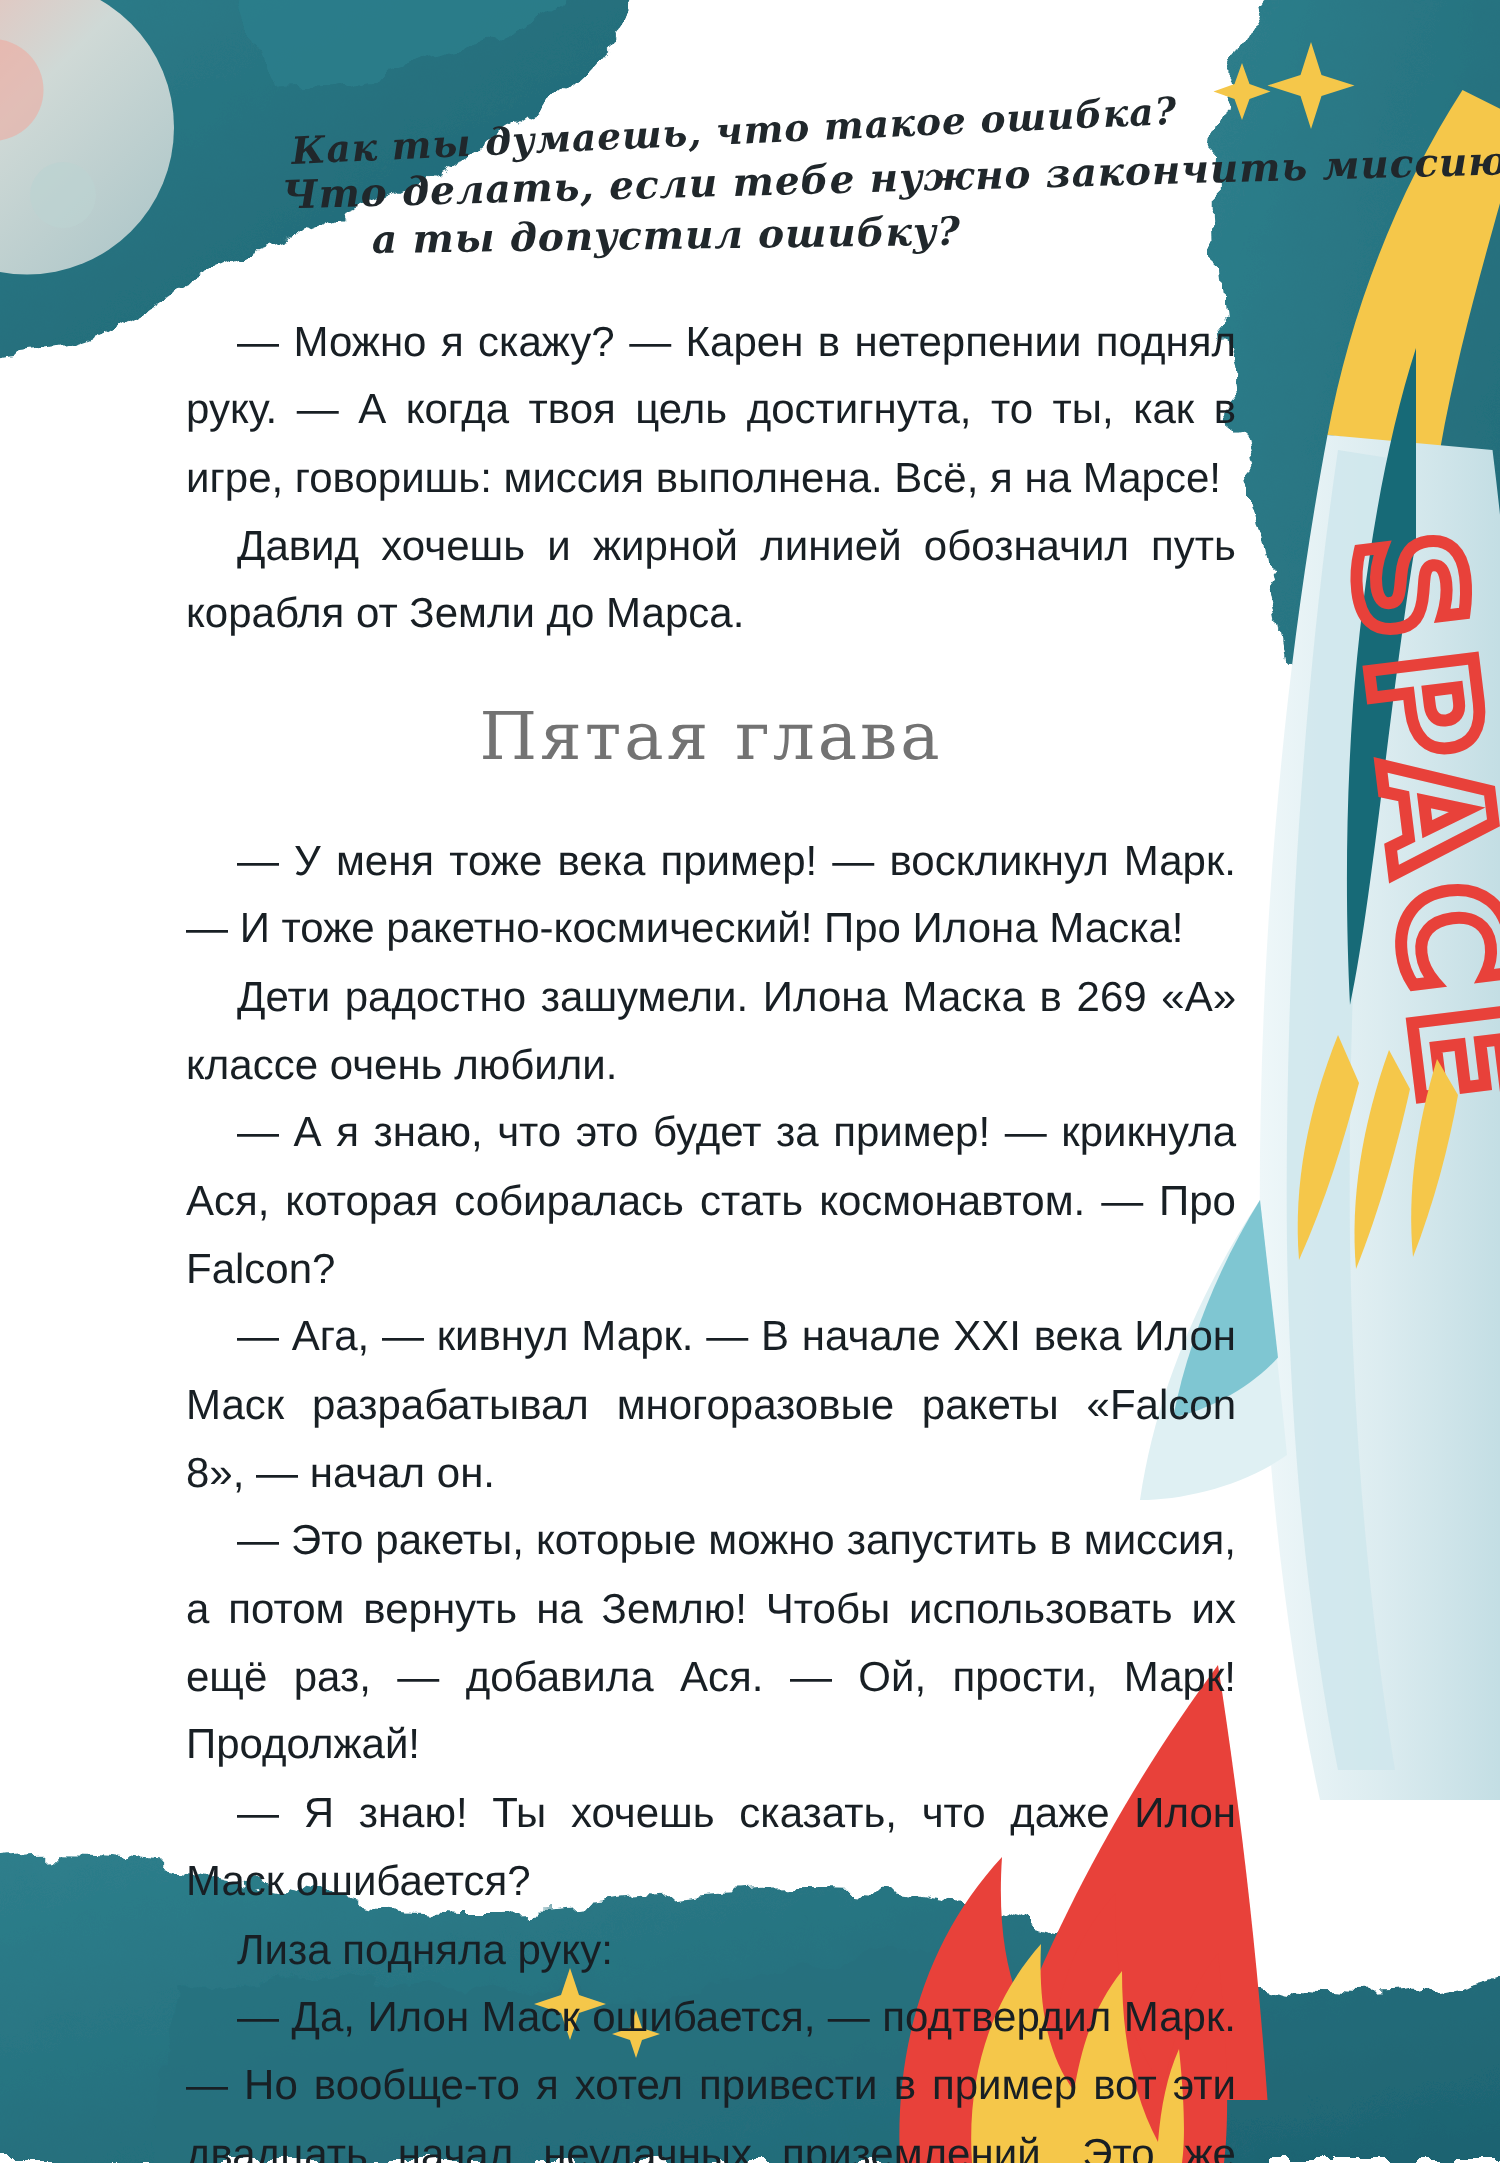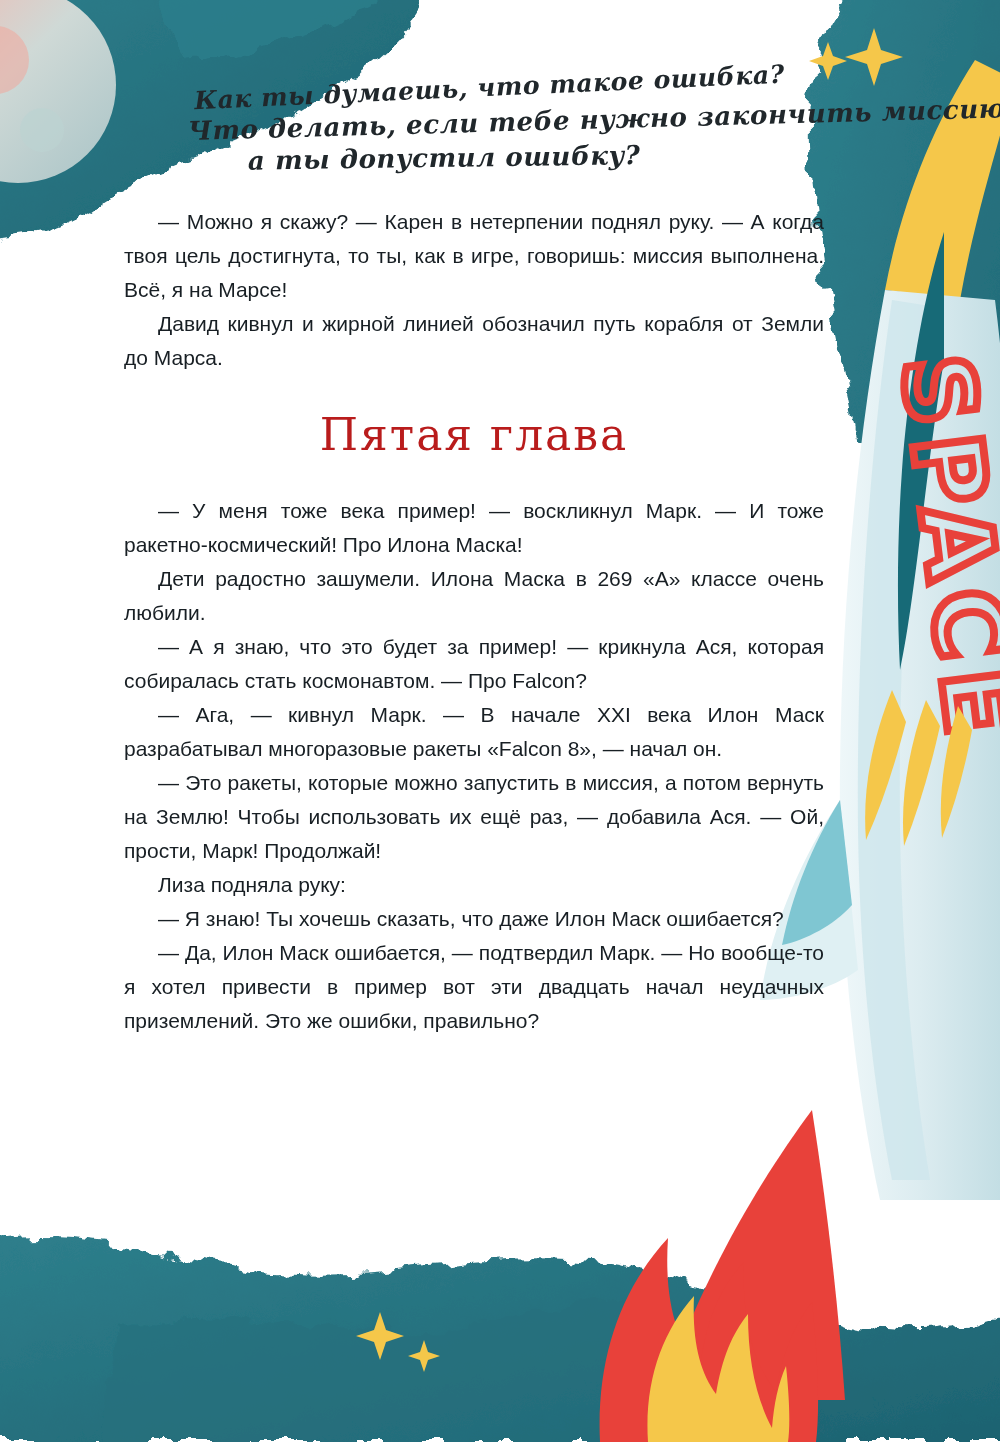--- a/index.html
+++ b/index.html
@@ -50,37 +50,37 @@
 
   
   .text-col {
     position: absolute;
     left: 124px;
     top: 205px;
     width: 700px;
   }
   .para {
     font-family: "Liberation Sans", sans-serif;
-    font-size: 21px;
+    font-size: 28px;
     line-height: 1.62;
     color: #181f24;
     margin: 0 0 0 0;
     text-align: justify;
     text-justify: inter-word;
     -webkit-hyphens: manual;
     hyphens: manual;
   }
   .para.indent { text-indent: 34px; }
   .para + .para { margin-top: 0; }
 
   .chapter-title {
     font-family: "DejaVu Serif", serif;
     font-size: 44px;
     letter-spacing: 2px;
-    color: #b91c1c;
+    color: #737373;
     text-align: center;
     margin: 34px 0 34px 0;
     font-weight: 400;
     text-transform: none;
   }
 </style>
 </head>
 <body>
 
 <div class="page">
@@ -176,27 +176,27 @@
 
   <div class="handwriting">
     <div class="hw-line l1">Как ты думаешь, что такое ошибка?</div>
     <div class="hw-line l2">Что делать, если тебе нужно закончить миссию,</div>
     <div class="hw-line l3">а ты допустил ошибку?</div>
   </div>
 
   <div class="text-col">
 
     <p class="para indent">— Можно я скажу? — Карен в нетерпении поднял руку. — А когда твоя цель достигнута, то ты, как в игре, говоришь: миссия выполнена. Всё, я на Марсе!</p>
-    <p class="para indent">Давид кивнул и жирной линией обозначил путь корабля от Земли до Марса.</p>
+    <p class="para indent">Давид хочешь и жирной линией обозначил путь корабля от Земли до Марса.</p>
 
     <h2 class="chapter-title">Пятая глава</h2>
 
     <p class="para indent">— У меня тоже века пример! — воскликнул Марк. — И тоже ракетно-космический! Про Илона Маска!</p>
     <p class="para indent">Дети радостно зашумели. Илона Маска в 269 «А» классе очень любили.</p>
     <p class="para indent">— А я знаю, что это будет за пример! — крикнула Ася, которая собиралась стать космонавтом. — Про Falcon?</p>
     <p class="para indent">— Ага, — кивнул Марк. — В начале XXI века Илон Маск разрабатывал многоразовые ракеты «Falcon 8», — начал он.</p>
     <p class="para indent">— Это ракеты, которые можно запустить в миссия, а потом вернуть на Землю! Чтобы использовать их ещё раз, — добавила Ася. — Ой, прости, Марк! Продолжай!</p>
+    <p class="para indent">— Я знаю! Ты хочешь сказать, что даже Илон Маск ошибается?</p>
     <p class="para indent">Лиза подняла руку:</p>
-    <p class="para indent">— Я знаю! Ты хочешь сказать, что даже Илон Маск ошибается?</p>
     <p class="para indent">— Да, Илон Маск ошибается, — подтвердил Марк. — Но вообще-то я хотел привести в пример вот эти двадцать начал неудачных приземлений. Это же ошибки, правильно?</p>
   </div>
 
 </div>
 
 </body></html>

